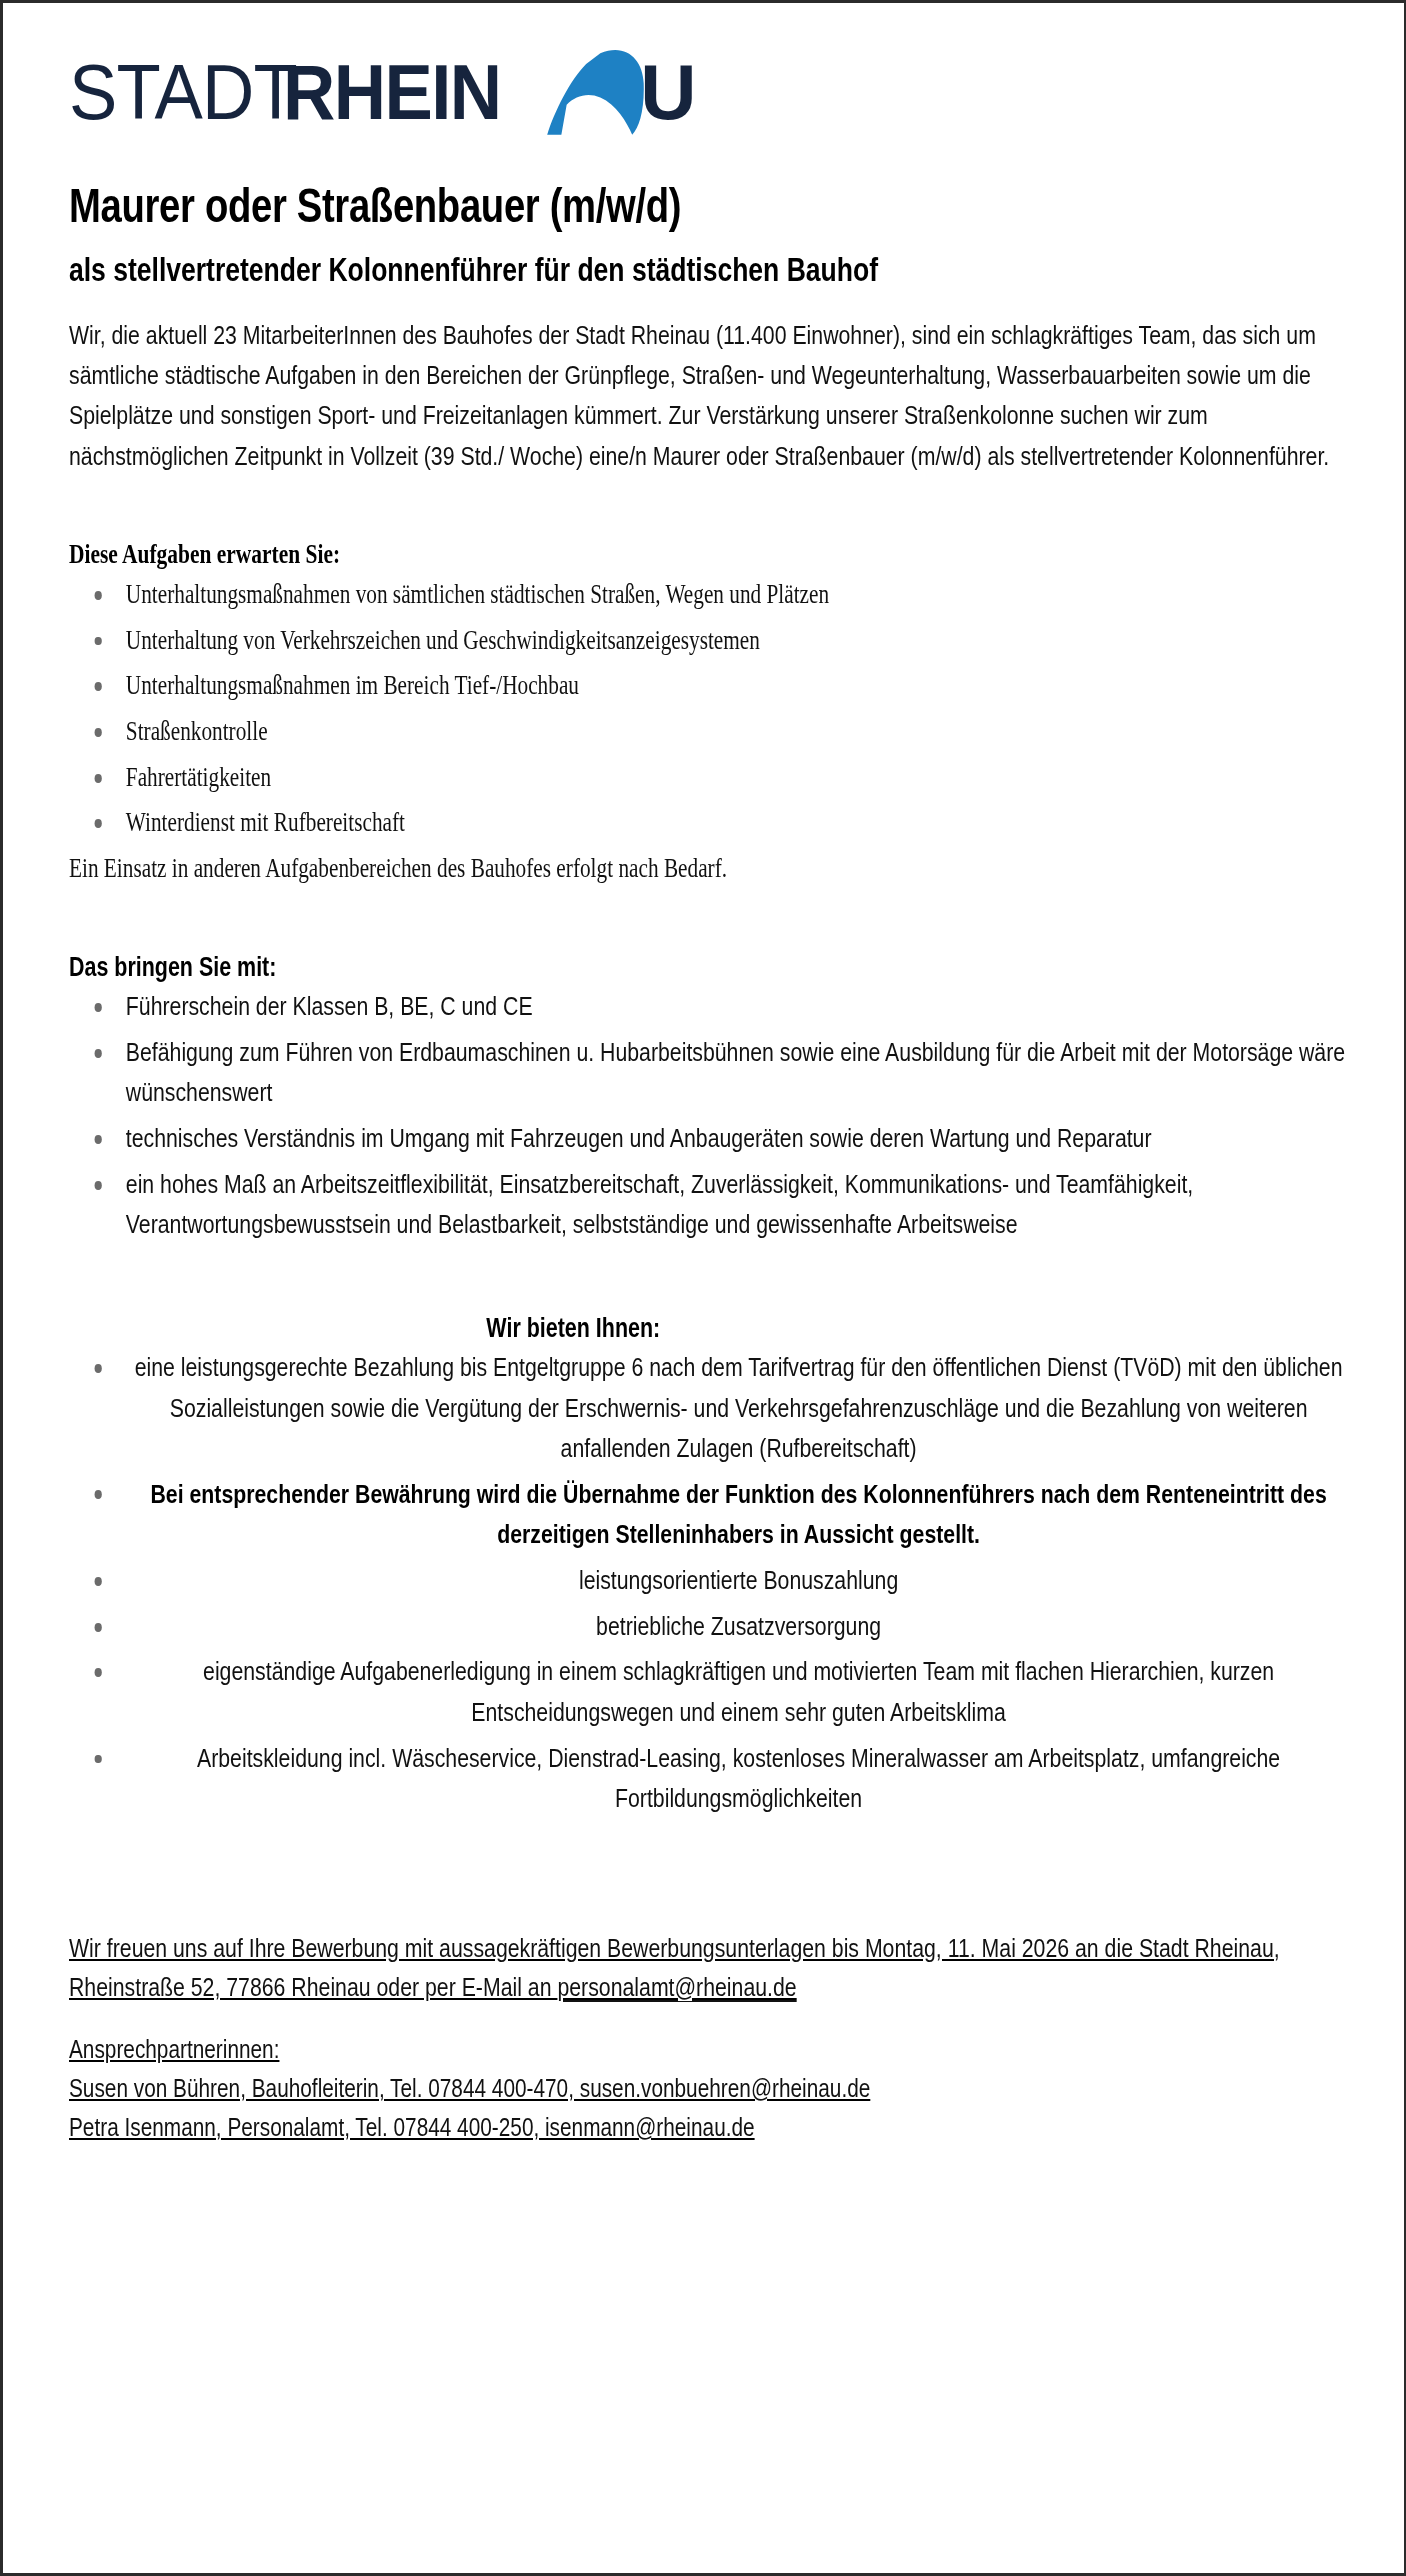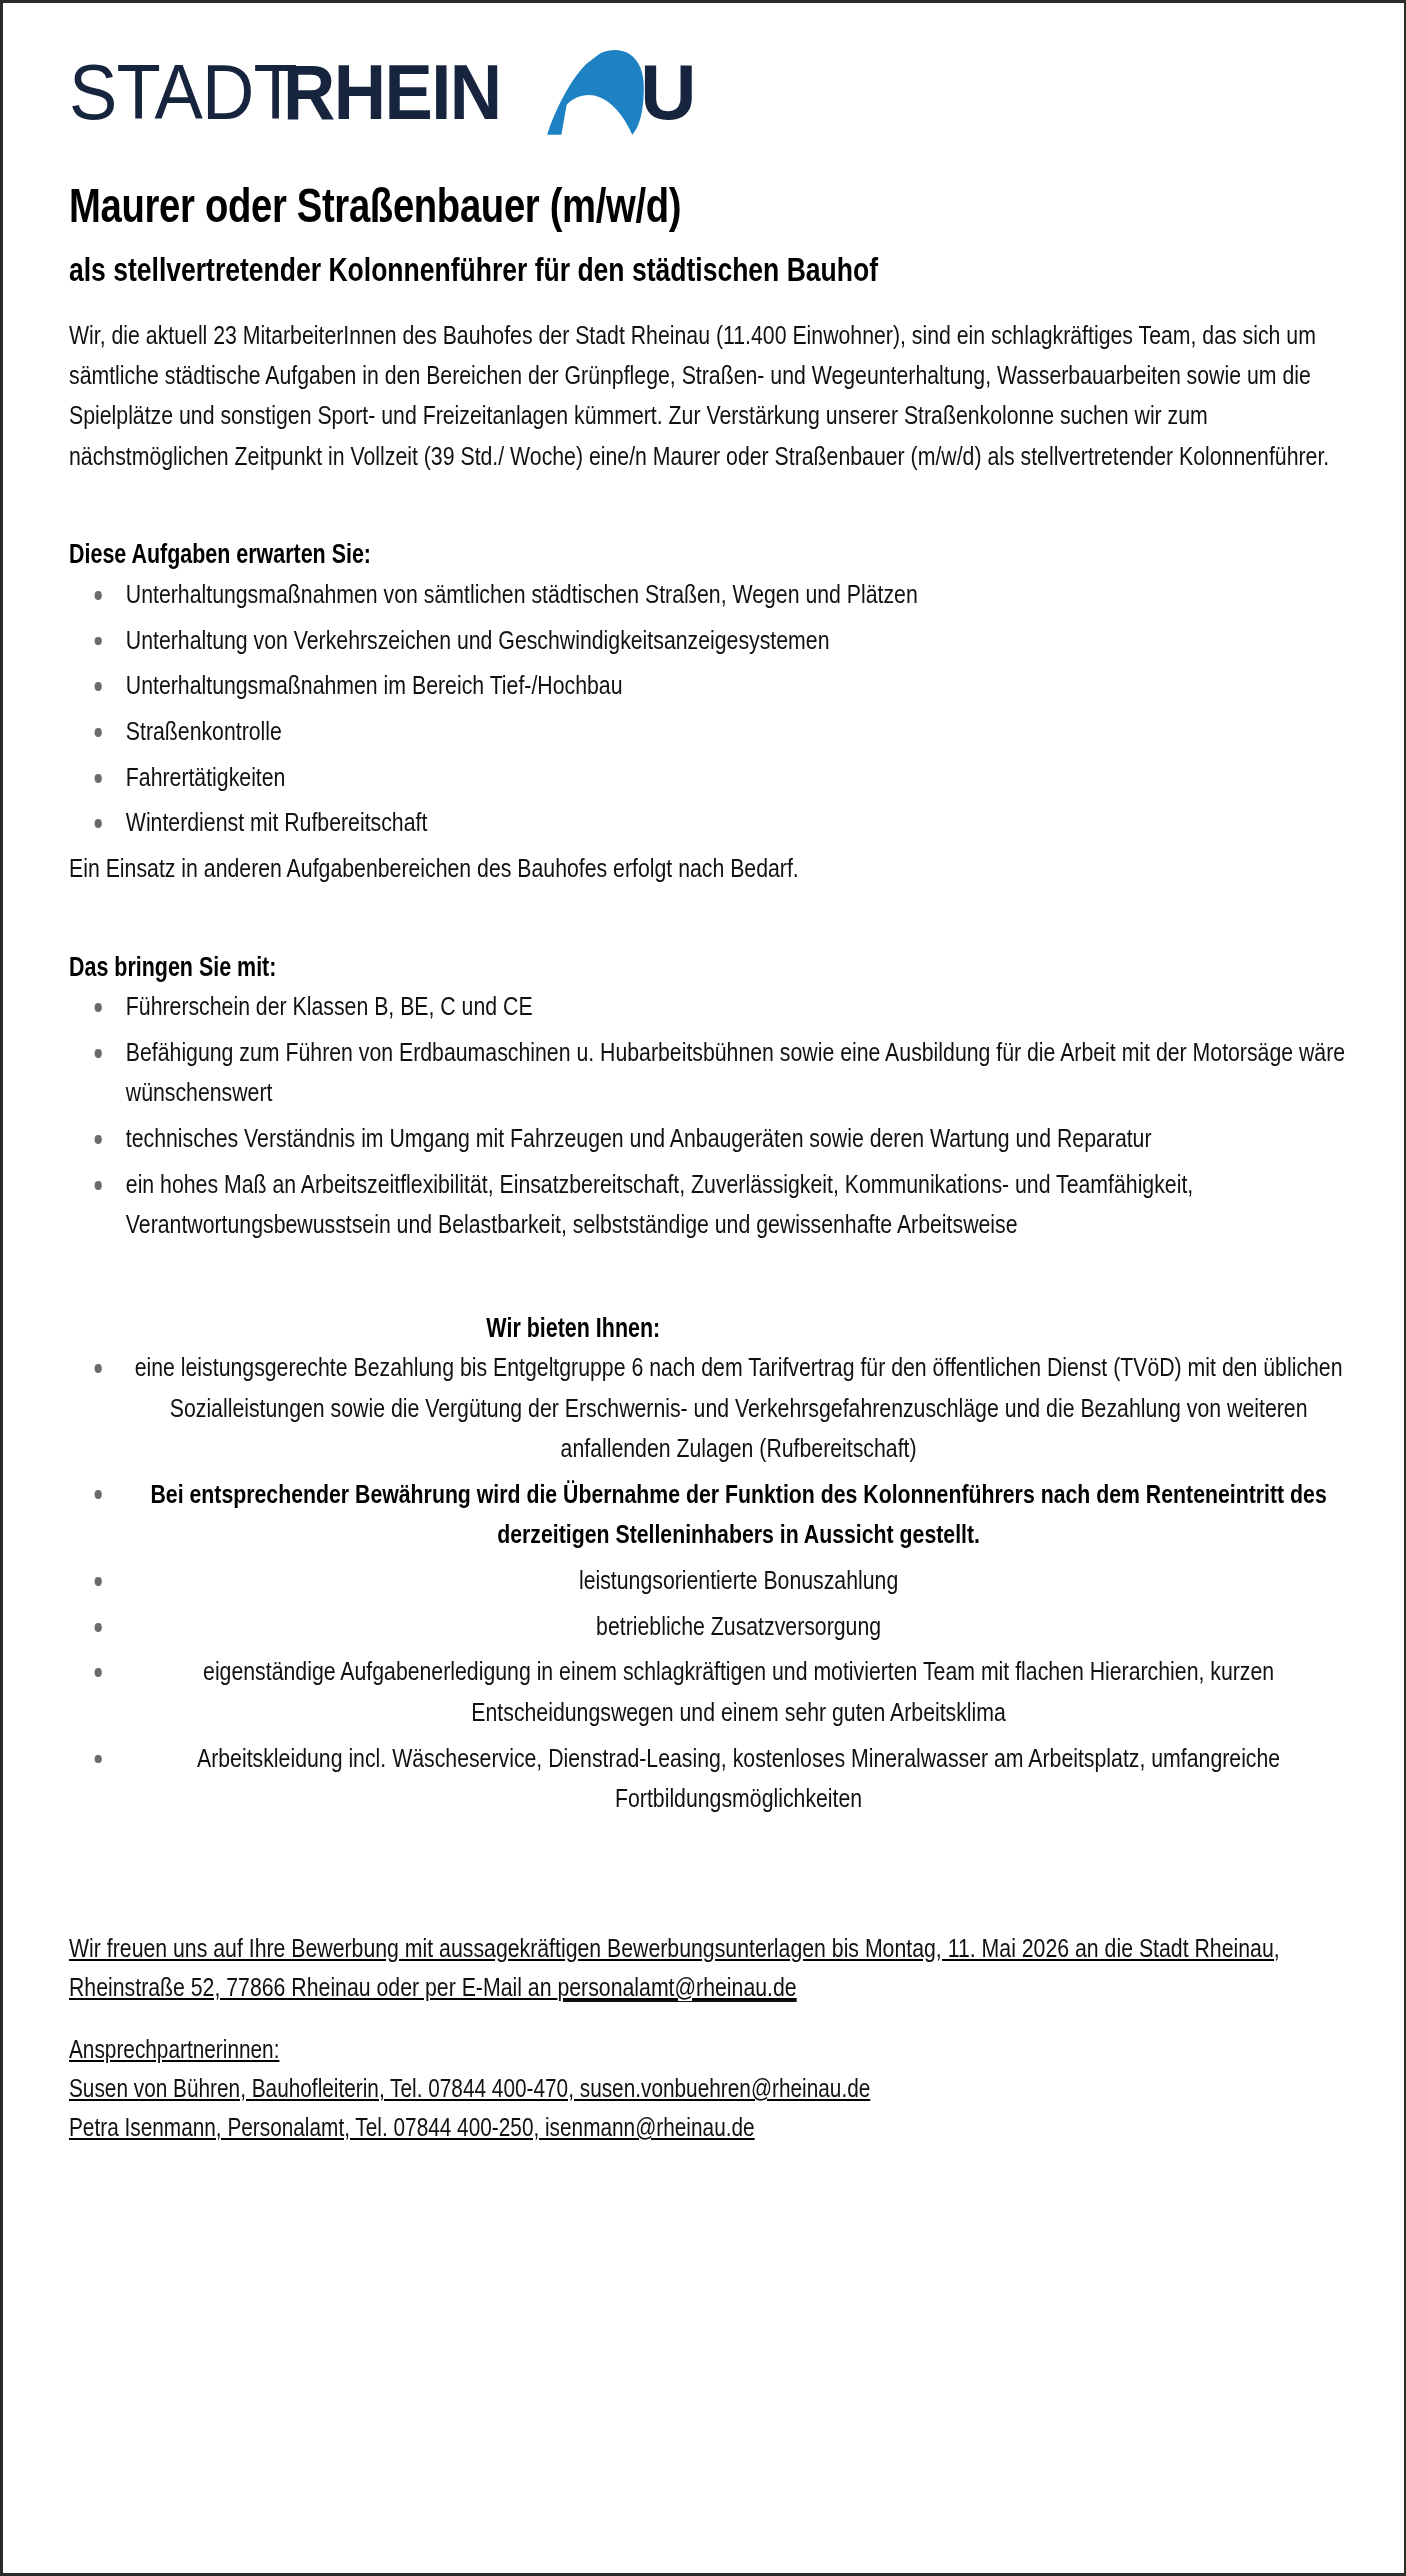--- a/index.html
+++ b/index.html
@@ -176,21 +176,21 @@
     <div class="job-title">Maurer oder Straßenbauer (m/w/d)</div>
     <div class="job-subtitle">als stellvertretender Kolonnenführer für den städtischen Bauhof</div>
 
     <div class="body-block">
       <div class="para">Wir, die aktuell 23 MitarbeiterInnen des Bauhofes der Stadt Rheinau (11.400 Einwohner), sind ein schlagkräftiges Team, das sich um sämtliche städtische Aufgaben in den Bereichen der Grünpflege, Straßen- und Wegeunterhaltung, Wasserbauarbeiten sowie um die Spielplätze und sonstigen Sport- und Freizeitanlagen kümmert. Zur Verstärkung unserer Straßenkolonne suchen wir zum nächstmöglichen Zeitpunkt in Vollzeit (39 Std./ Woche) eine/n Maurer oder Straßenbauer (m/w/d) als stellvertretender Kolonnenführer.</div>
     </div>
 
     <div class="spacer-lg"></div>
 
     <div id="sections-root">
-        <div class="body-block" style="margin: 0px 0px 0px 19.5px;">
+        <div class="body-block" style="margin: 0px 0px 0px 19.5px; font-family: Liberation Serif, serif;">
           <div class="section-head" style="margin-left: 0px;">Diese Aufgaben erwarten Sie:</div>
           <ul class="bullets">
             <li class="">Unterhaltungsmaßnahmen von sämtlichen städtischen Straßen, Wegen und Plätzen</li>
             <li class="">Unterhaltung von Verkehrszeichen und Geschwindigkeitsanzeigesystemen</li>
             <li class="">Unterhaltungsmaßnahmen im Bereich Tief-/Hochbau</li>
             <li class="">Straßenkontrolle</li>
             <li class="">Fahrertätigkeiten</li>
             <li class="">Winterdienst mit Rufbereitschaft</li>
           </ul>
           <div class="note-line">Ein Einsatz in anderen Aufgabenbereichen des Bauhofes erfolgt nach Bedarf.</div>

